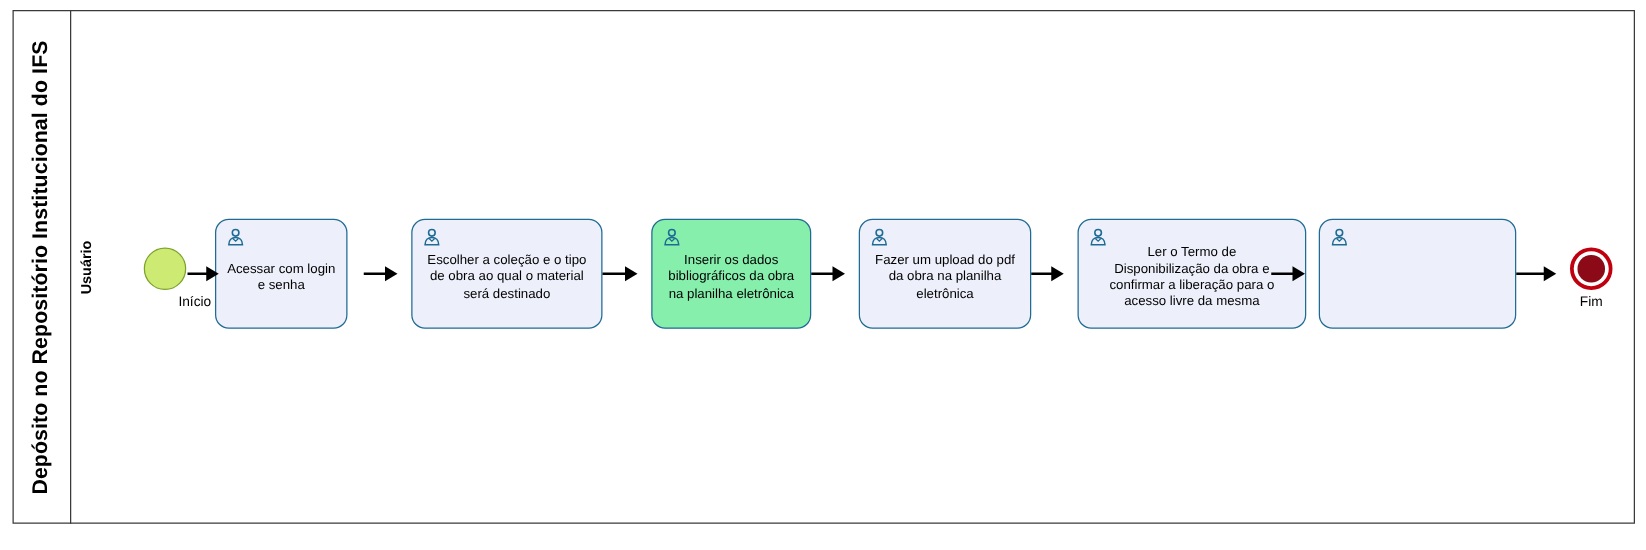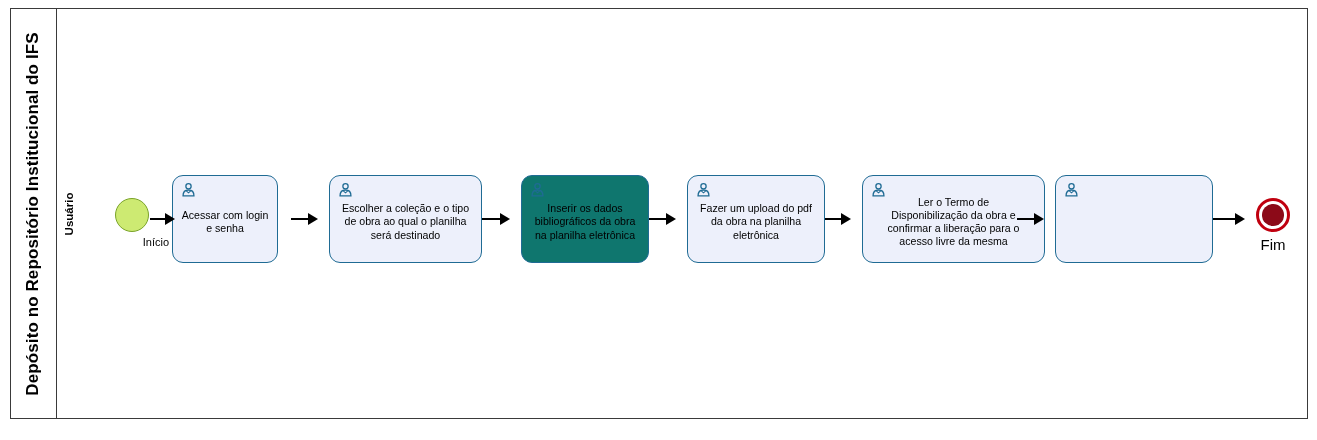--- a/index.html
+++ b/index.html
@@ -123,21 +123,21 @@
     bottom: 3.2px;
     border-radius: 50%;
     background: #8c0a18;
   }
   .end-label {
     position: absolute;
     left: 1236px;
     top: 236px;
     width: 74px;
     text-align: center;
-    font-size: 15px;
+    font-size: 11px;
     color: #000000;
   }
 
   
   .task {
     position: absolute;
     top: 175px;
     height: 88px;
     box-sizing: border-box;
     background: #edf0fb;
@@ -214,24 +214,24 @@
           <div class="task-label">Acessar com login
 e senha</div>
         </div>
         <div class="task" style="left: 329px; width: 153px; background: rgb(237, 240, 251); border-color: rgb(31, 107, 148);">
           <div class="task-icon"><svg viewBox="0 0 20 20" width="17" height="17" aria-hidden="true">
               <circle cx="10" cy="6.2" r="3.1" fill="none" stroke="#1f6b94" stroke-width="1.5"></circle>
               <path d="M3.6 17.4 C3.6 12.9 6.4 10.6 10 10.6 C13.6 10.6 16.4 12.9 16.4 17.4 Z" fill="none" stroke="#1f6b94" stroke-width="1.5"></path>
               <path d="M7.4 11.6 L10 14.0 L12.6 11.6" fill="none" stroke="#1f6b94" stroke-width="1.2"></path>
             </svg></div>
           <div class="task-label">Escolher a coleção e o tipo
-de obra ao qual o planilha
+de obra ao qual o material
 será destinado</div>
         </div>
-        <div class="task" style="left: 521px; width: 128px; background: #0f766e; border-color: rgb(31, 107, 148);">
+        <div class="task" style="left: 521px; width: 128px; background: #86efac; border-color: rgb(31, 107, 148);">
           <div class="task-icon"><svg viewBox="0 0 20 20" width="17" height="17" aria-hidden="true">
               <circle cx="10" cy="6.2" r="3.1" fill="none" stroke="#1f6b94" stroke-width="1.5"></circle>
               <path d="M3.6 17.4 C3.6 12.9 6.4 10.6 10 10.6 C13.6 10.6 16.4 12.9 16.4 17.4 Z" fill="none" stroke="#1f6b94" stroke-width="1.5"></path>
               <path d="M7.4 11.6 L10 14.0 L12.6 11.6" fill="none" stroke="#1f6b94" stroke-width="1.2"></path>
             </svg></div>
           <div class="task-label">Inserir os dados
 bibliográficos da obra
 na planilha eletrônica</div>
         </div>
         <div class="task" style="left: 687px; width: 138px; background: rgb(237, 240, 251); border-color: rgb(31, 107, 148);">

